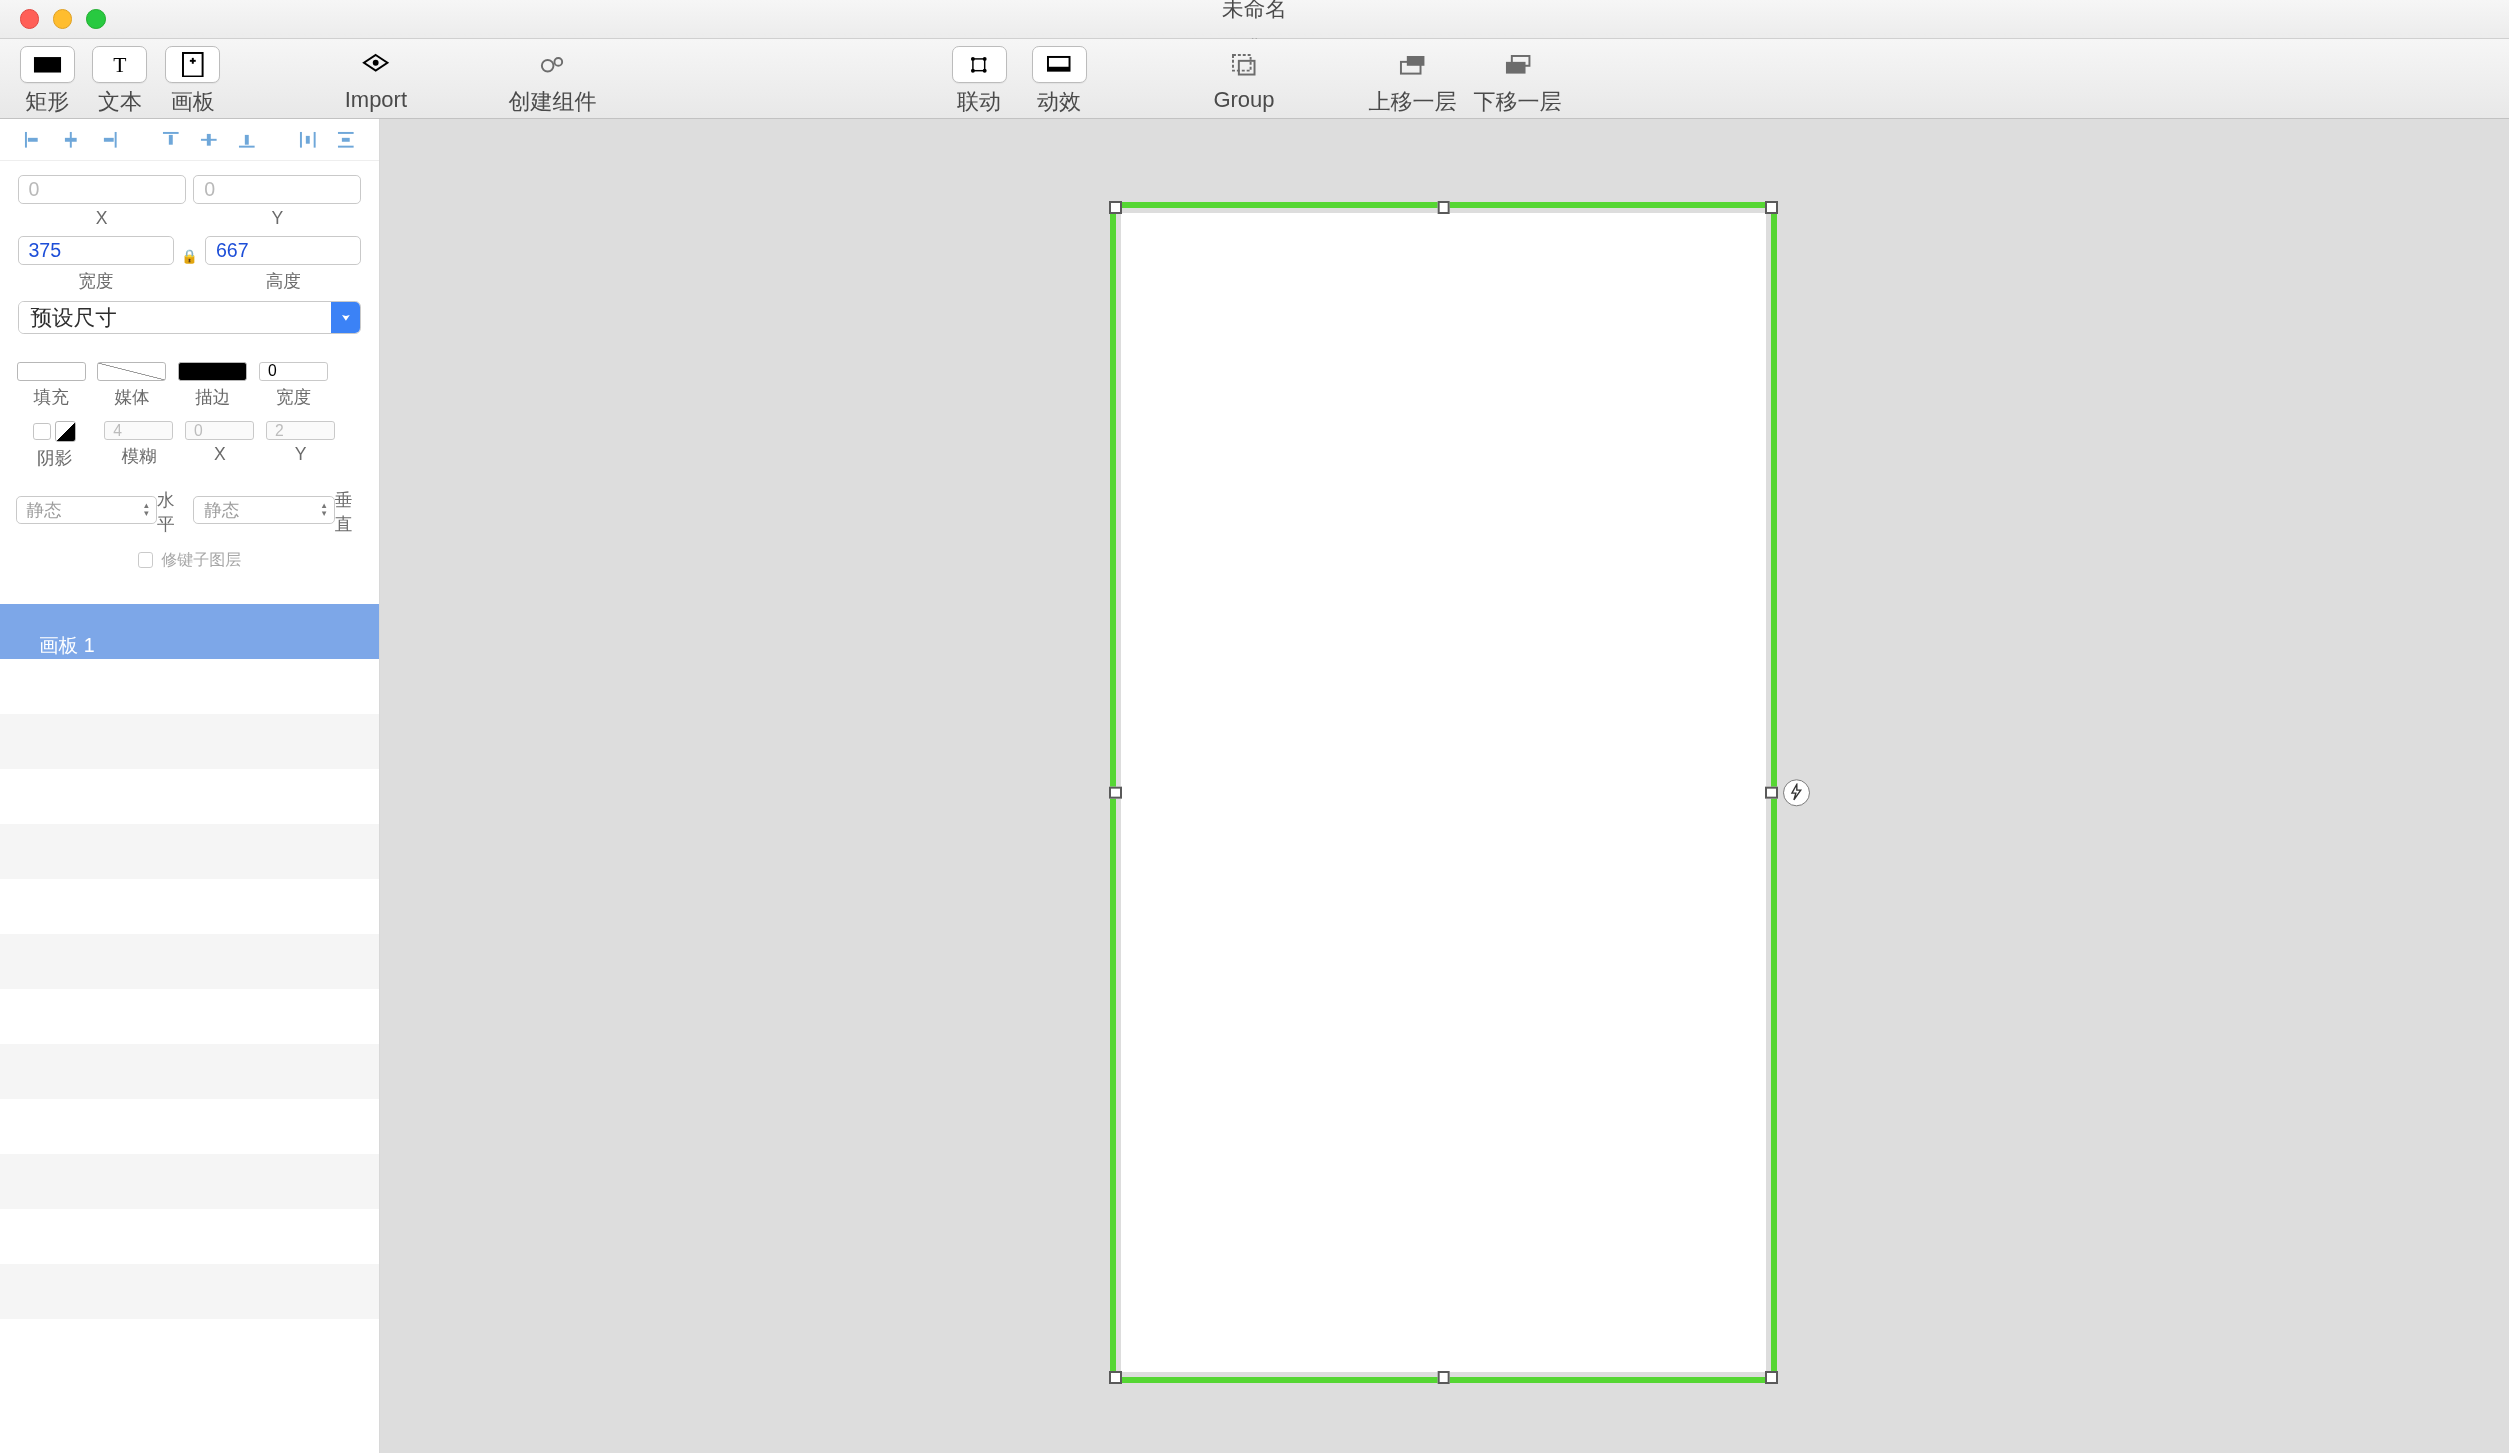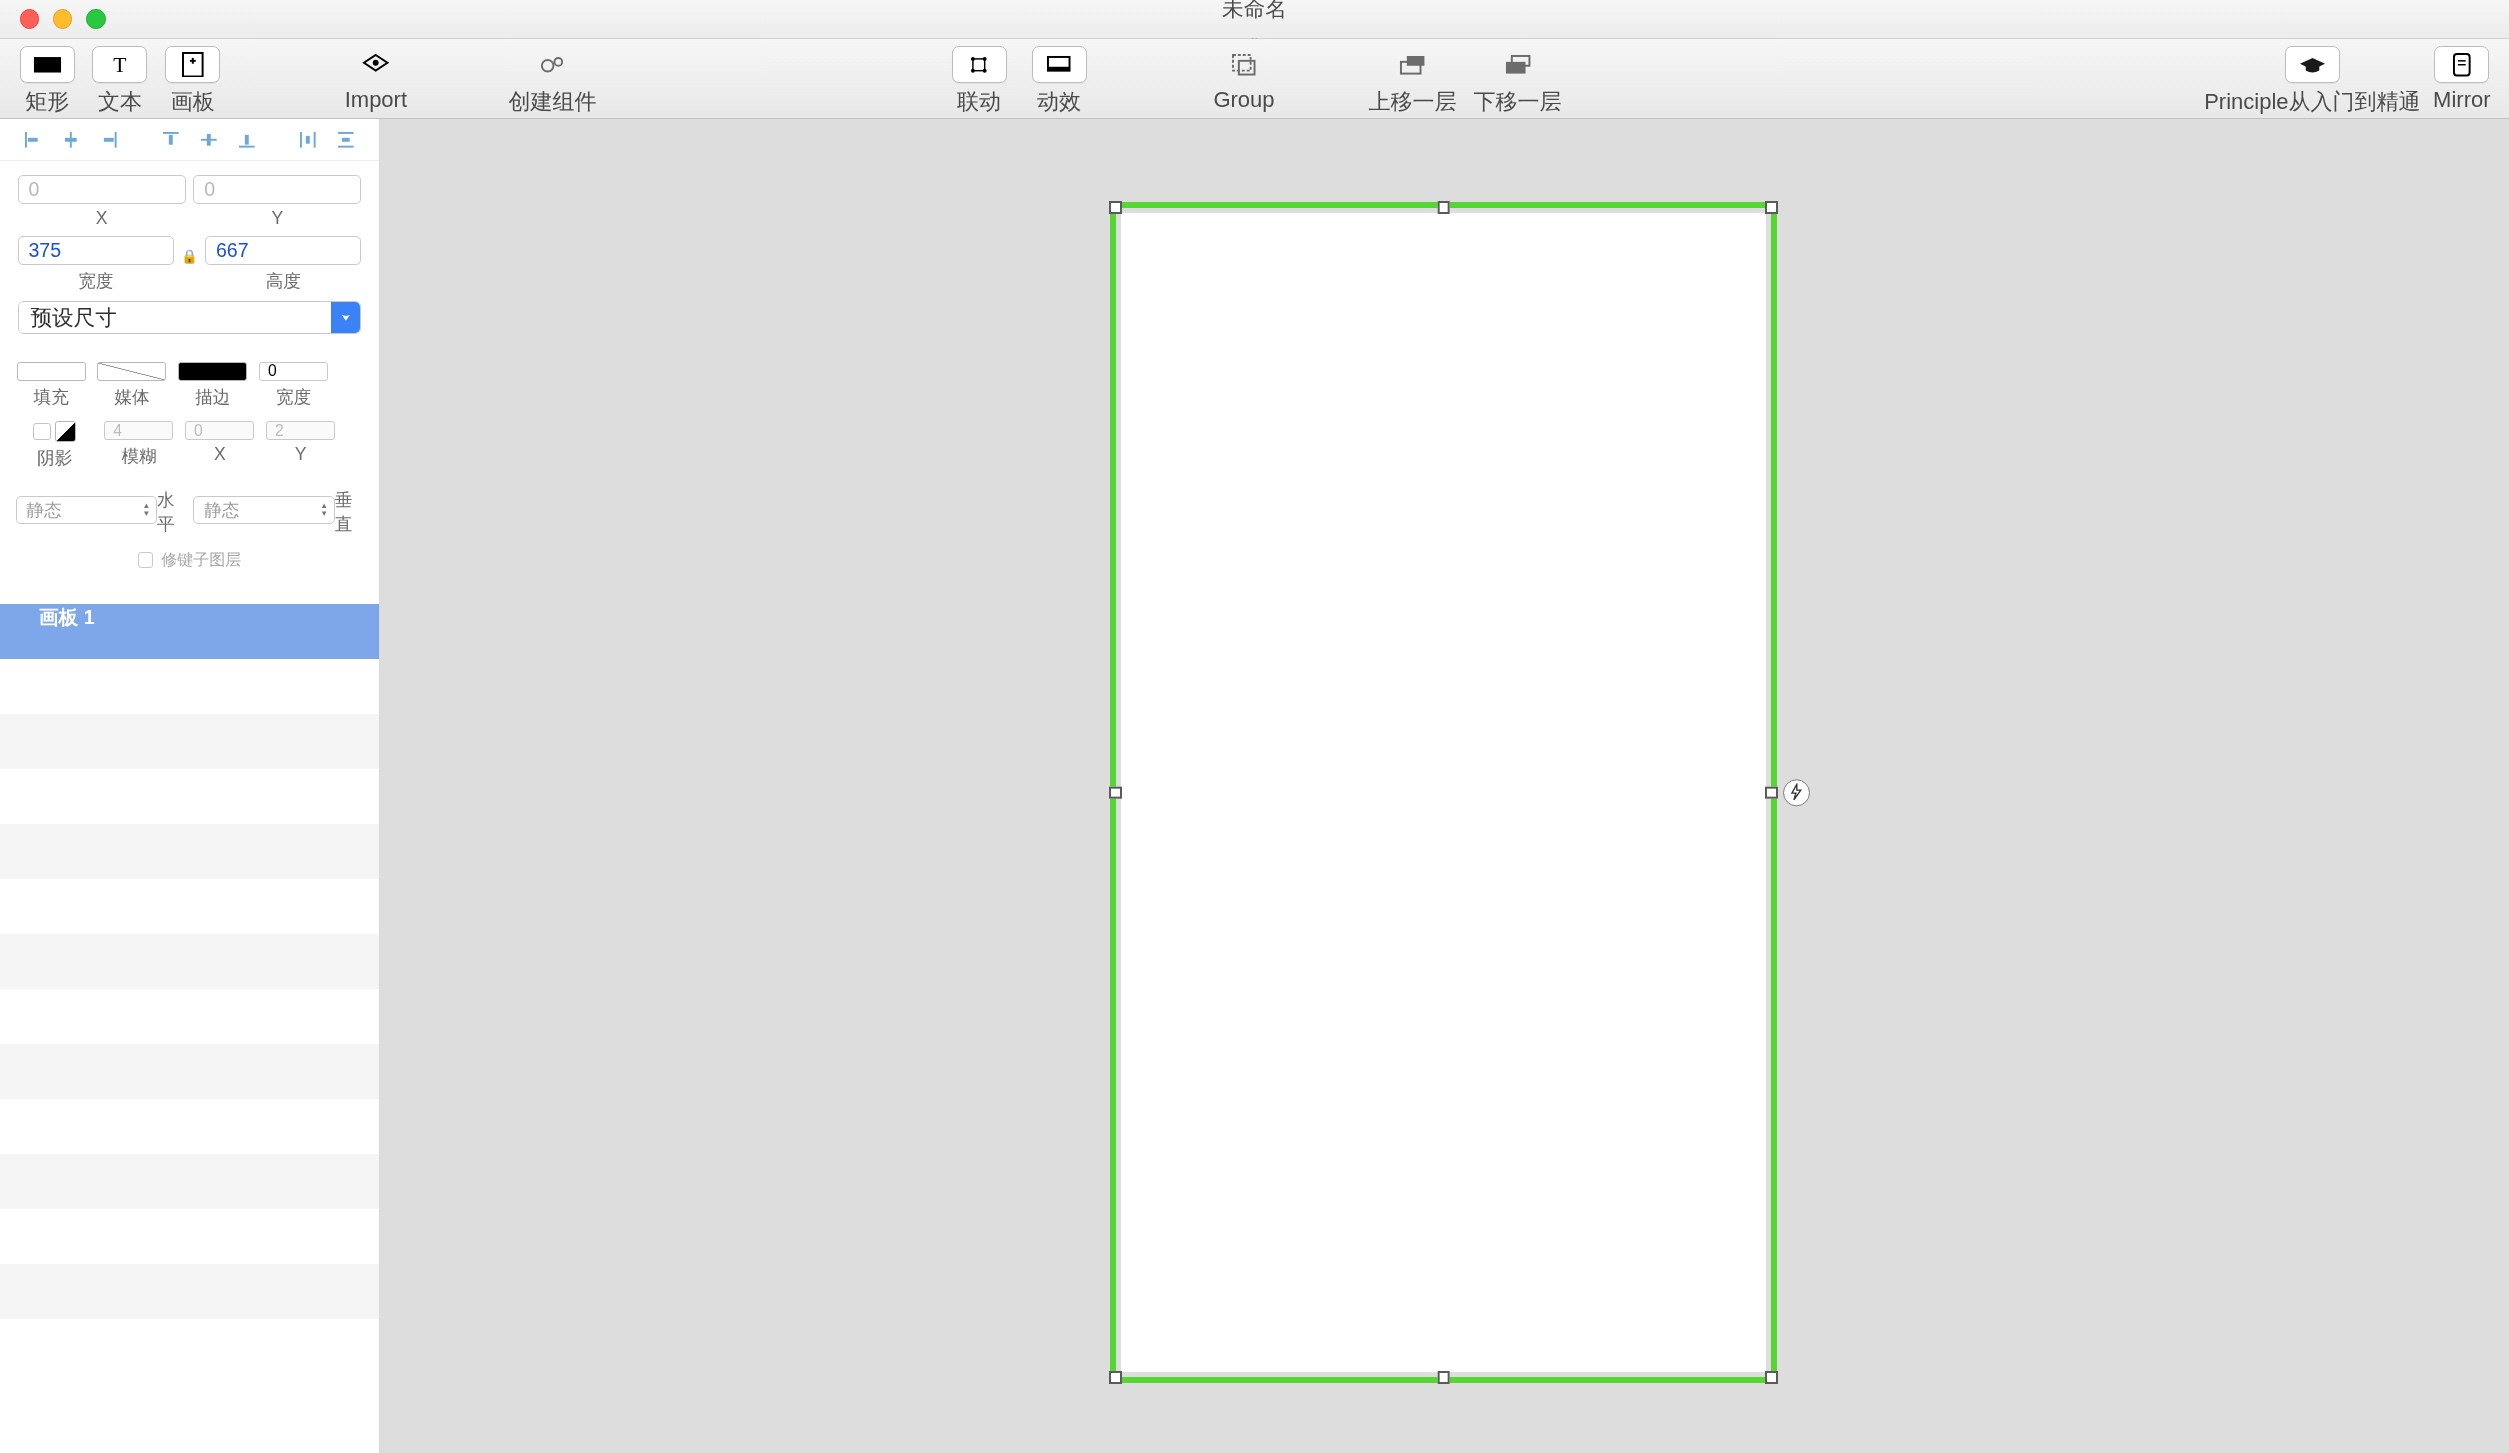--- a/index.html
+++ b/index.html
@@ -275,26 +275,25 @@
 .sublayer-row .cb { width: 15.7px; height: 15.7px; border: 1px solid #cacaca; border-radius: 2.9px; }
 
 .layer-list {
   margin-top: 19.6px;
   flex: 1;
   overflow: auto;
 }
 .layer-item {
   height: 55px;
   display: flex;
-  align-items: flex-start;
+  align-items: flex-end;
   padding: 0 39px;
   font-size: 19.6px;
   color: #fff;
   background: #7da7e8;
-  font-weight: bold;
 }
 .layer-placeholder {
   height: 55px;
   border-bottom: 1px solid rgba(0,0,0,0);
 }
 .layer-placeholder:nth-child(even) { background: #fff; }
 .layer-placeholder:nth-child(odd) { background: #f5f5f5; }
 
 
 .canvas {
@@ -465,41 +464,20 @@
       <div class="icon-box">
         <svg width="27.4" height="21.6" viewBox="0 0 28 22">
             <rect x="8" y="2" width="18" height="10" fill="none" stroke="#6c6c6c" stroke-width="2"></rect>
             <rect x="2" y="8" width="20" height="12" fill="#6c6c6c"></rect>
           </svg>
       </div>
       <span class="lbl">下移一层</span>
     </div>
   </div>
 
-  <div class="toolbar-right">
-    <div class="tool-btn widest">
-      <div class="icon-box">
-        <svg width="29" height="17.6" viewBox="0 0 30 18">
-            <path d="M15 2 L28 8 L15 14 L2 8 Z" fill="#1a1a1a"></path>
-            <path d="M8 10 L8 15 Q15 19 22 15 L22 10" fill="#1a1a1a"></path>
-          </svg>
-      </div>
-      <span class="lbl">Principle从入门到精通</span>
-    </div>
-    <div class="tool-btn">
-      <div class="icon-box">
-        <svg width="19.6" height="25.5" viewBox="0 0 20 26">
-            <rect x="2" y="2" width="16" height="22" rx="3" fill="none" stroke="#000" stroke-width="2"></rect>
-            <line x1="6" y1="9" x2="14" y2="9" stroke="#000" stroke-width="1.5"></line>
-            <line x1="6" y1="13" x2="14" y2="13" stroke="#000" stroke-width="1.5"></line>
-          </svg>
-      </div>
-      <span class="lbl">Mirror</span>
-    </div>
-  </div>
 </div>
 
 <div class="main-area">
 
   <div class="sidebar">
 
     <div class="align-row">
       <div class="align-btn">
           <svg width="19.6" height="19.6" viewBox="0 0 20 20">
             <line x1="3" y1="2" x2="3" y2="18" stroke="#6fa7d9" stroke-width="2"></line>

